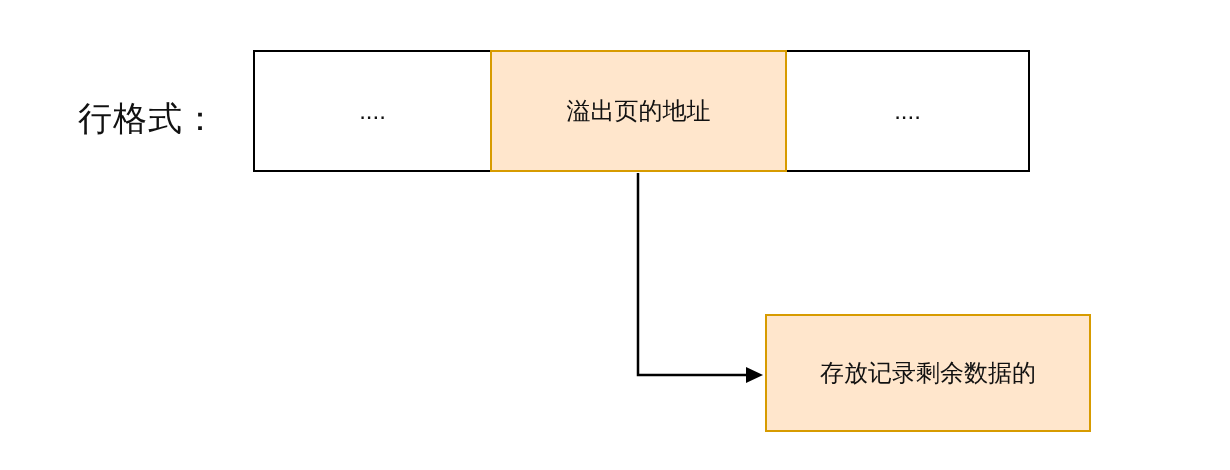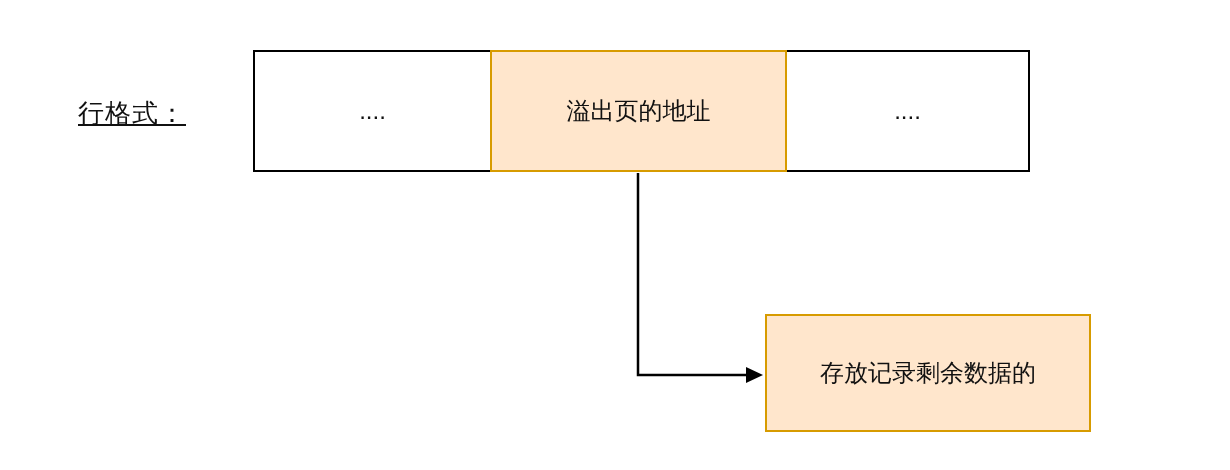--- a/index.html
+++ b/index.html
@@ -11,25 +11,24 @@
     position: relative;
     width: 1230px;
     height: 470px;
     background: #ffffff;
     overflow: hidden;
   }
   .row-label {
     position: absolute;
     left: 78px;
     top: 96px;
-    font-size: 26px;
+    font-size: 34px;
     color: #111111;
     letter-spacing: 1px;
     white-space: nowrap;
-    text-decoration: underline;
   }
   .row-boxes {
     position: absolute;
     left: 253px;
     top: 50px;
     display: flex;
     height: 122px;
   }
   .cell {
     display: flex;

